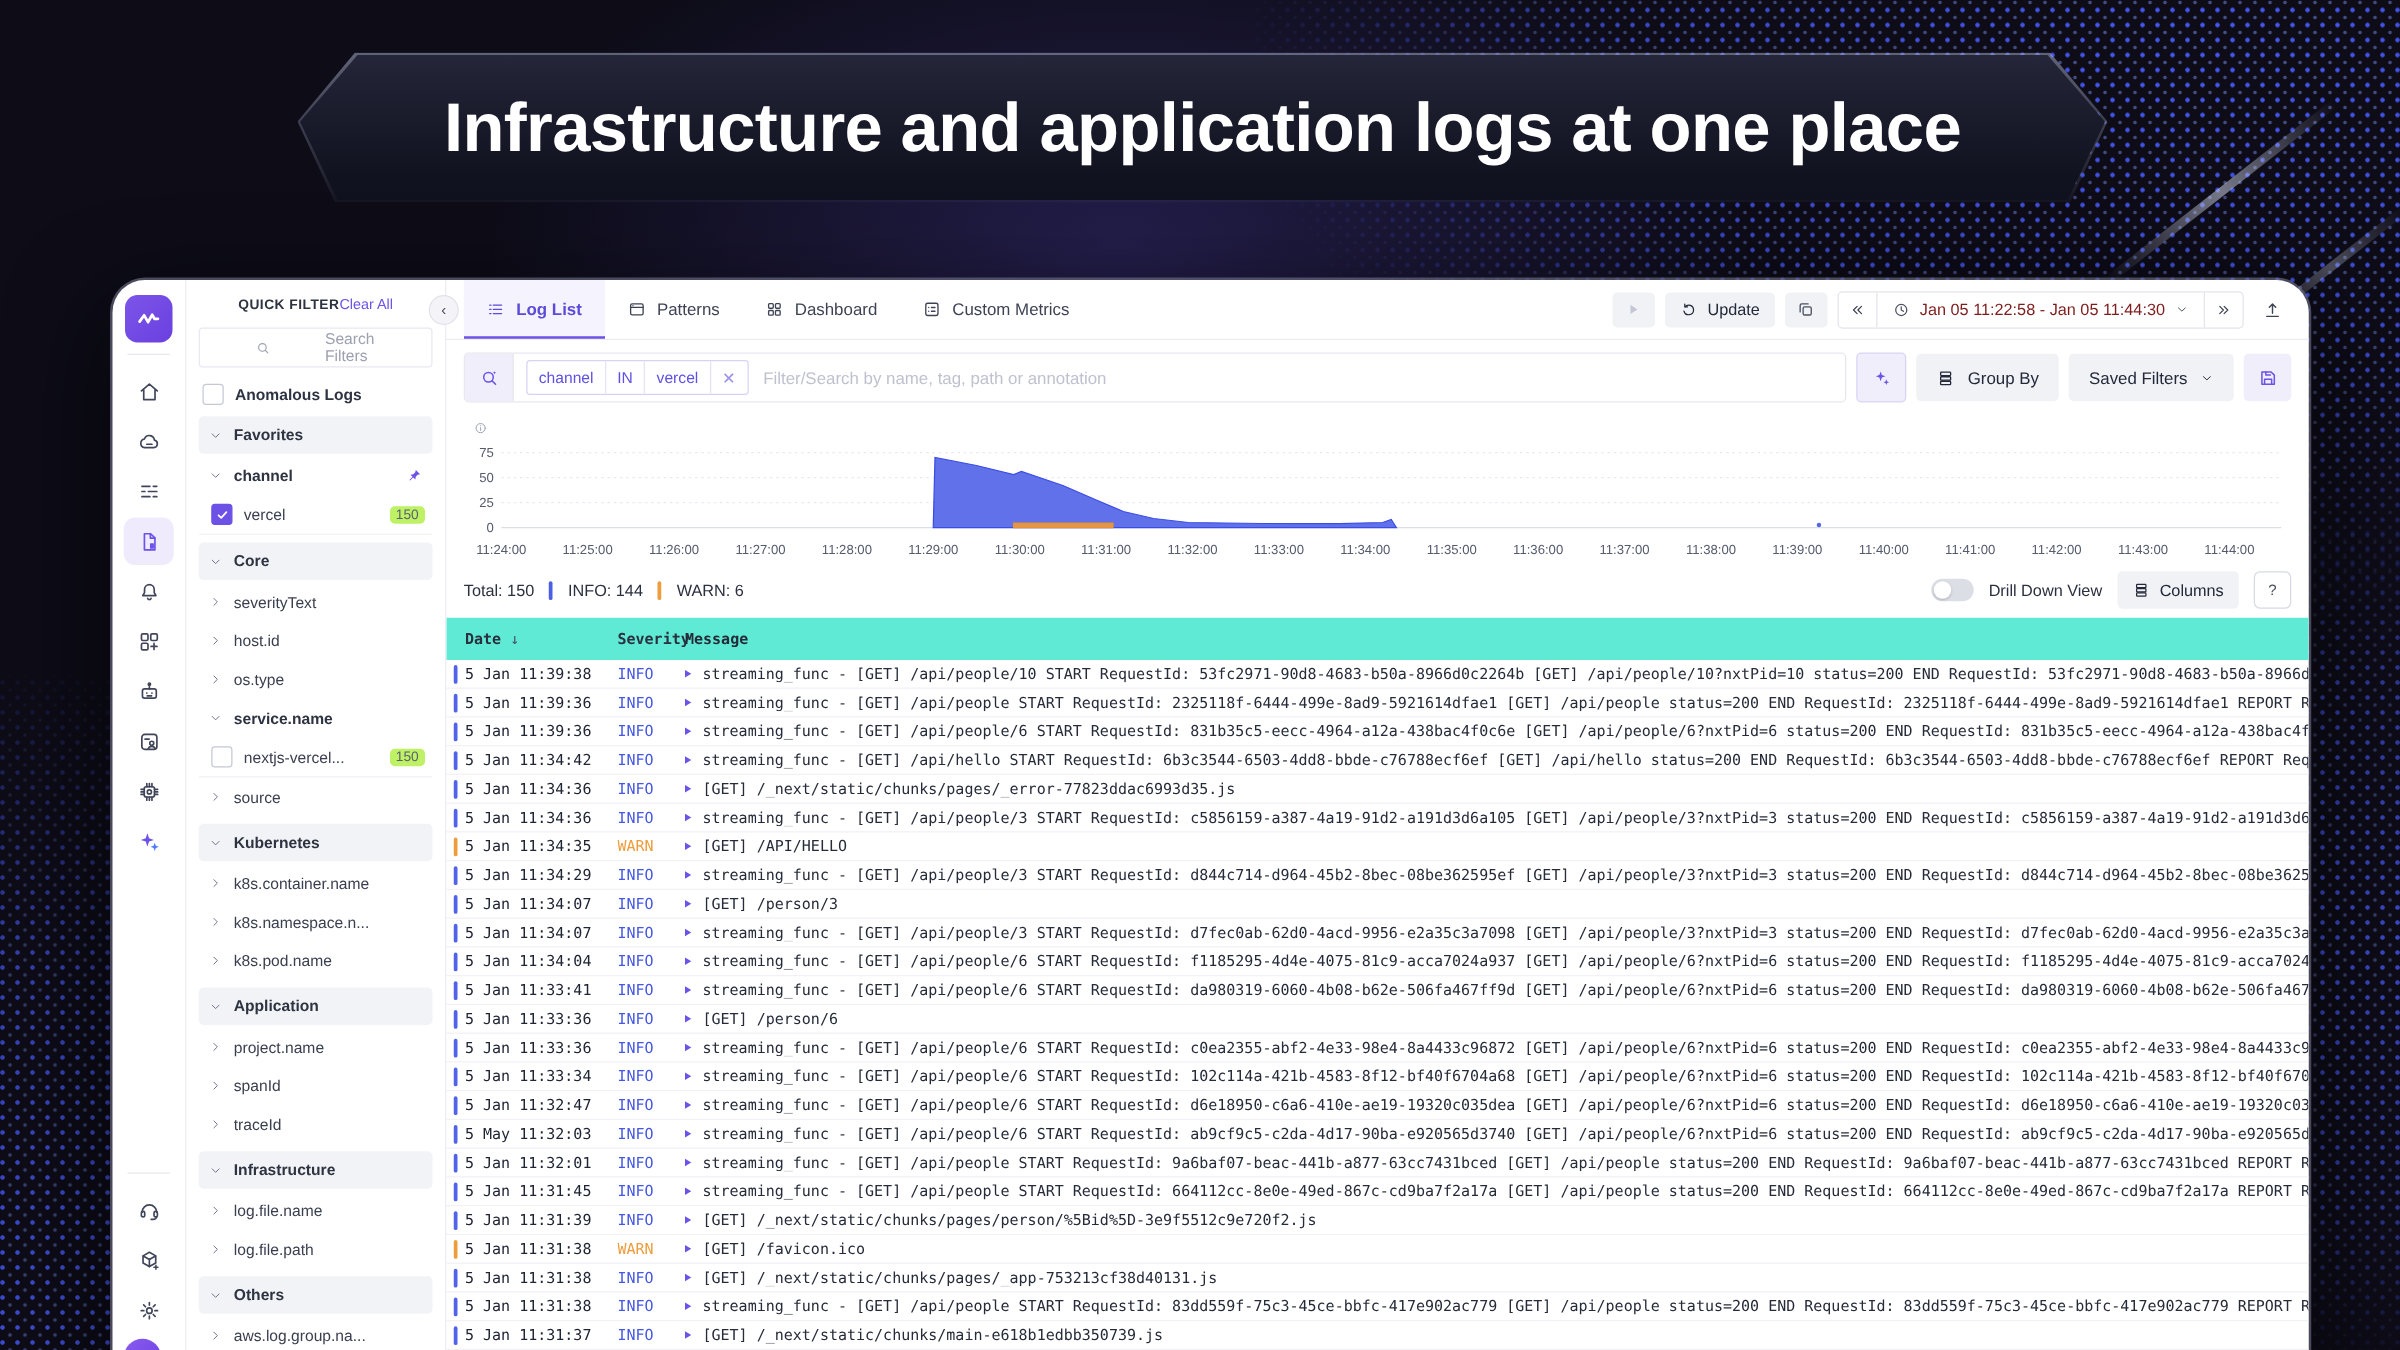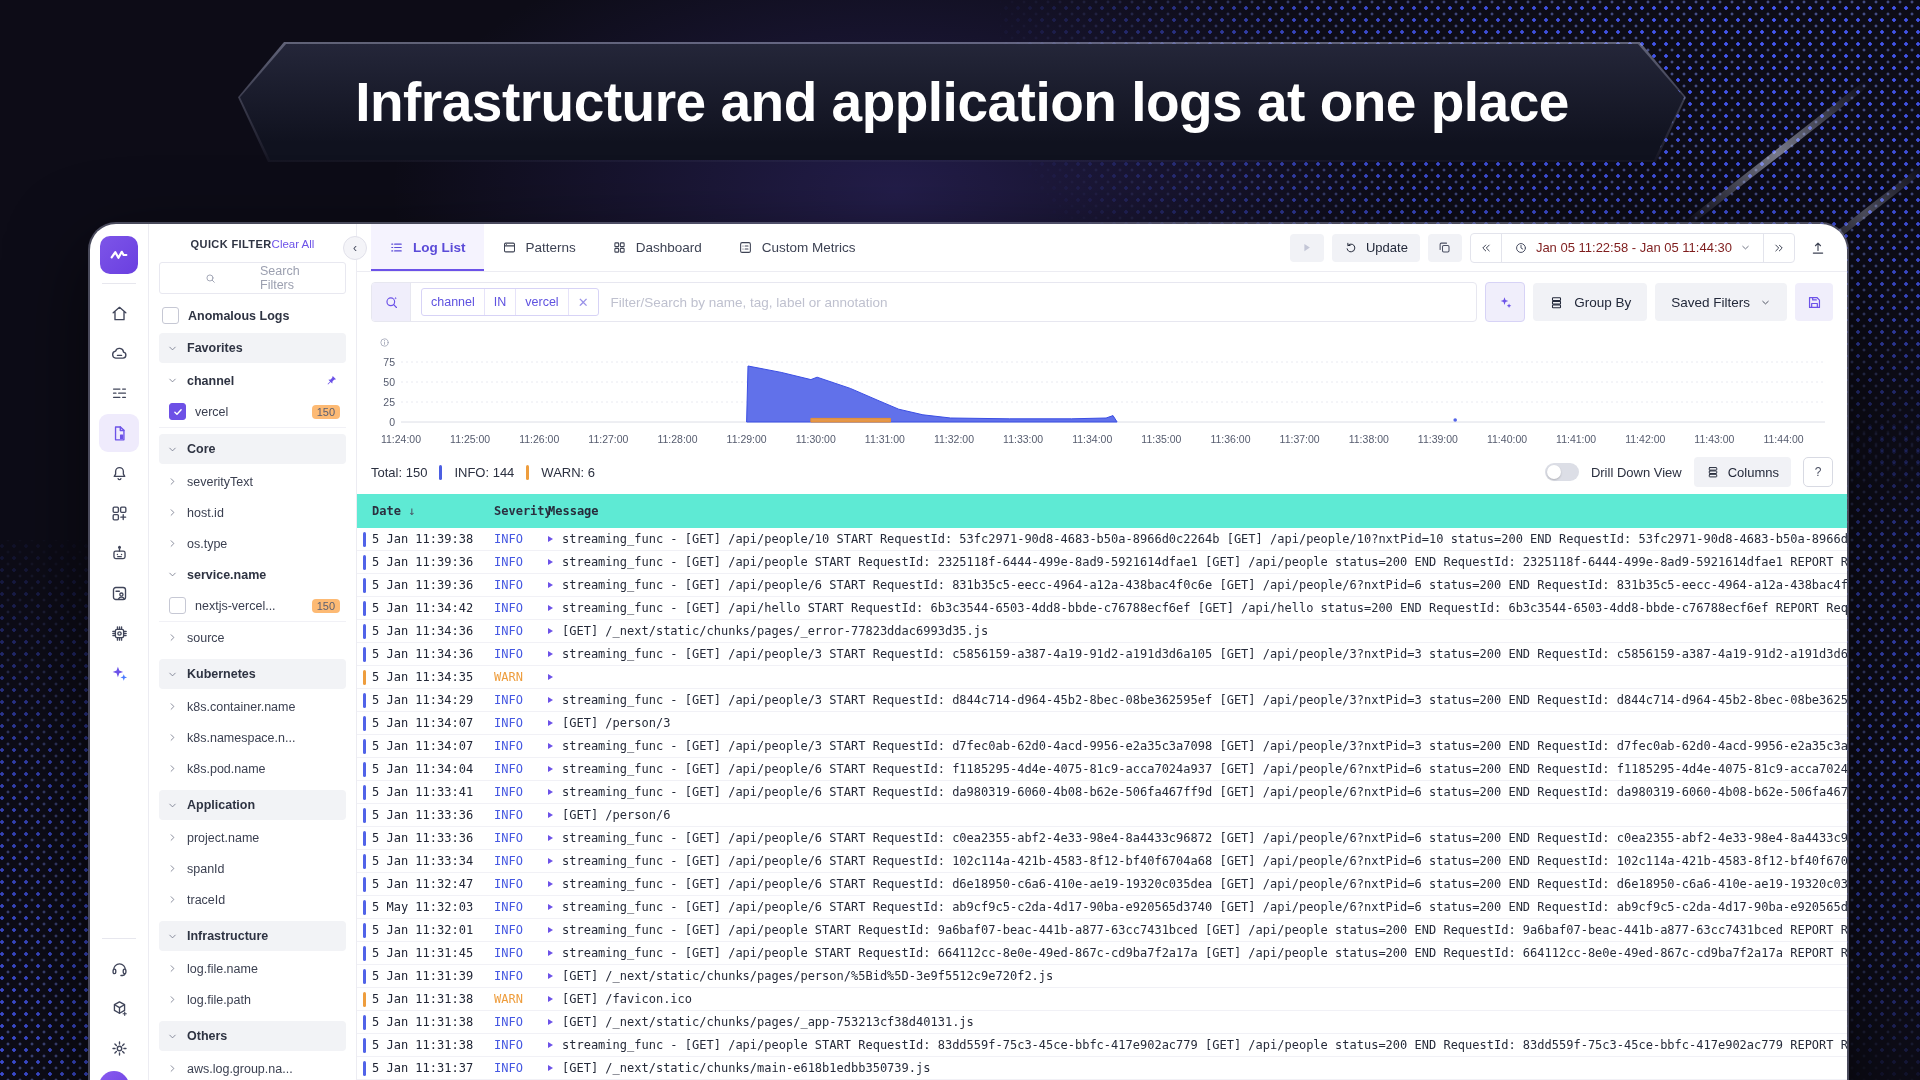--- a/index.html
+++ b/index.html
@@ -71,21 +71,21 @@
   .cbx svg{width:10px;height:10px;}
   .qf-group{height:30px;background:#F2F3F6;border-radius:4px;display:flex;align-items:center;gap:9px;
         padding:0 8px;font-weight:700;font-size:12.5px;color:#2e3342;margin:6px 0 2px;cursor:pointer;}
   .qf-field{height:31px;display:flex;align-items:center;gap:9px;padding:0 8px;font-size:12.5px;
         color:#3a3f50;cursor:pointer;}
   .qf-field.bold{font-weight:700;color:#2e3342;}
   .qf-field .pin{margin-left:auto;color:#6C52E8;display:flex;}
   .qf-field .pin svg{width:13px;height:13px;}
   .qf-value{height:31px;display:flex;align-items:center;gap:9px;padding:0 6px 0 10px;font-size:12.5px;
         color:#3a3f50;border-bottom:1px solid #f1f1f6;cursor:pointer;}
-  .count{margin-left:auto;background:#fdba74;border-radius:4px;padding:1px 5px;font-size:11px;color:#5a5f72;}
+  .count{margin-left:auto;background:#bef264;border-radius:4px;padding:1px 5px;font-size:11px;color:#5a5f72;}
   .chev{width:11px;height:11px;color:#6b7083;flex-shrink:0;}
   
   .main{flex:1;display:flex;flex-direction:column;min-width:0;}
   .tabbar{height:47px;border-bottom:1px solid #ececf2;display:flex;align-items:stretch;padding:0 14px;flex-shrink:0;}
   .tab{display:flex;align-items:center;gap:9px;padding:0 18px;font-size:13.5px;color:#3e4354;cursor:pointer;}
   .tab svg{width:15px;height:15px;}
   .tab.active{background:#F5F3FE;color:#5B4BD8;box-shadow:inset 0 -2px 0 #6C52E8;font-weight:600;}
   .tab-actions{margin-left:auto;display:flex;align-items:center;gap:8px;}
   .icon-btn{width:34px;height:28px;background:#F1F2F6;border-radius:4px;display:flex;align-items:center;
         justify-content:center;color:#4a4f62;cursor:pointer;}
@@ -570,21 +570,21 @@
                 <path d="M17.8 4l.5 1.4 1.4.5-1.4.5-.5 1.4-.5-1.4-1.4-.5 1.4-.5Z" fill="currentColor" stroke="none"></path>
               </svg>
             </span>
           </div>
         <div class="chip">
           <span class="seg">channel</span>
           <span class="seg">IN</span>
           <span class="seg">vercel</span>
           <span class="seg close">✕</span>
         </div>
-        <span class="ph">Filter/Search by name, tag, label or annotation</span>
+        <span class="ph">Filter/Search by name, tag, path or annotation</span>
       </div>
       <div class="sq-btn sparkle-btn">
           <span style="display: inline-flex;">
             <svg class="" viewBox="0 0 24 24" fill="none" stroke="currentColor" stroke-width="1.7" stroke-linecap="round" stroke-linejoin="round">
               <path d="M10.6 4.6 12 8.6l4 1.4-4 1.4-1.4 4-1.4-4-4-1.4 4-1.4Z" fill="currentColor" stroke="none"></path>
               <path d="M17 13.4l.9 2.3 2.3.9-2.3.9-.9 2.3-.9-2.3-2.3-.9 2.3-.9Z" fill="currentColor" stroke="none"></path>
             </svg>
           </span>
         </div>
       <button class="btn-gray btn-lg">
@@ -732,20 +732,21 @@
             <span class="c-date cell">5 Jan 11:34:36</span>
             <span class="c-sev cell info">INFO</span>
             <span class="expander"></span>
             <span class="c-msg">streaming_func - [GET] /api/people/3 START RequestId: c5856159-a387-4a19-91d2-a191d3d6a105 [GET] /api/people/3?nxtPid=3 status=200 END RequestId: c5856159-a387-4a19-91d2-a191d3d6a105 REPORT RequestId: c5856159-a387-4a19-91d2-a191d3d6a105</span>
           </div>
           <div class="t-row">
             <span class="sev-bar warn"></span>
             <span class="c-date cell">5 Jan 11:34:35</span>
             <span class="c-sev cell warn">WARN</span>
             <span class="expander"></span>
+            <span class="c-msg">[GET] /API/HELLO</span>
           </div>
           <div class="t-row">
             <span class="sev-bar info"></span>
             <span class="c-date cell">5 Jan 11:34:29</span>
             <span class="c-sev cell info">INFO</span>
             <span class="expander"></span>
             <span class="c-msg">streaming_func - [GET] /api/people/3 START RequestId: d844c714-d964-45b2-8bec-08be362595ef [GET] /api/people/3?nxtPid=3 status=200 END RequestId: d844c714-d964-45b2-8bec-08be362595ef REPORT RequestId: d844c714-d964-45b2-8bec-08be362595ef</span>
           </div>
           <div class="t-row">
             <span class="sev-bar info"></span>

